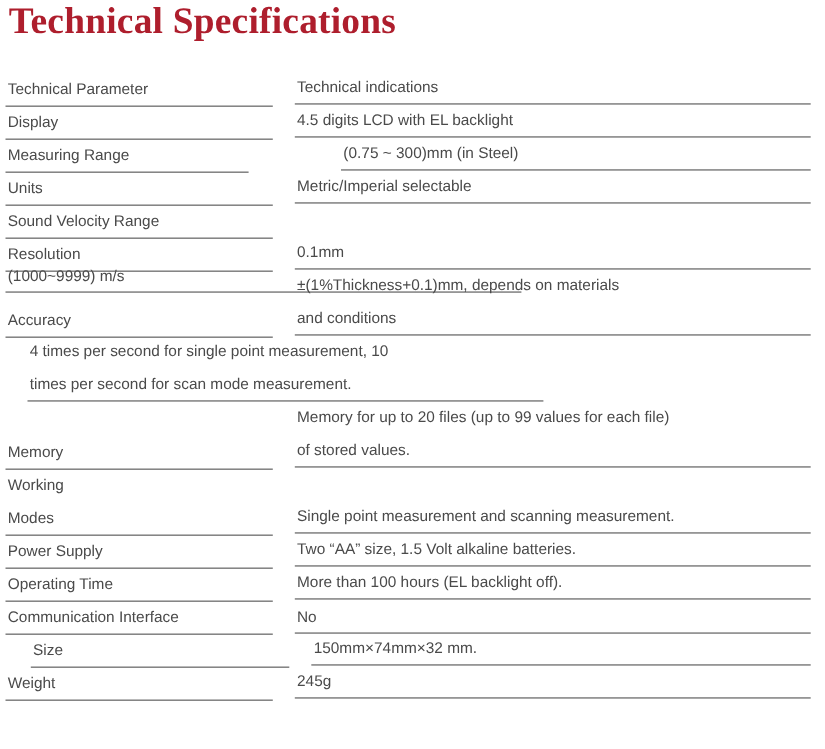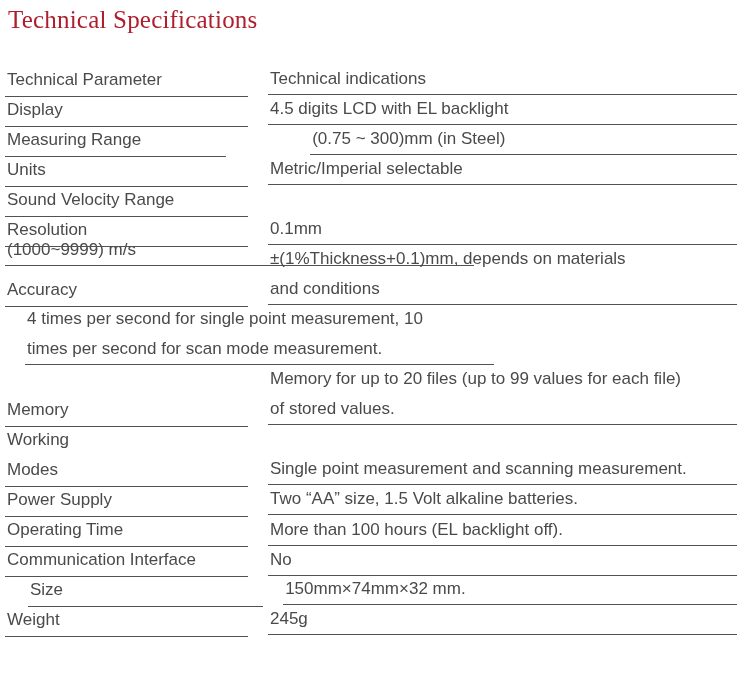--- a/index.html
+++ b/index.html
@@ -12,40 +12,40 @@
   body{
     width:750px;height:681px;
     background:var(--c-bg);
     font-family:"Liberation Sans",sans-serif;
     color:var(--c-text);
     overflow:hidden;
   }
   .page-title{
     margin:6px 0 0 8px;
     font-family:"Liberation Serif","DejaVu Serif",serif;
-    font-weight:normal;
-    font-size:25px;
+    font-weight:bold;
+    font-size:34px;
     line-height:27px;
     color:var(--c-title);
     letter-spacing:0.2px;
   }
   .spec-table{
     margin:32px 0 0 5px;
     width:732px;
   }
   .spec-row{
     display:flex;
     align-items:stretch;
   }
   .cell{
     display:flex;
     flex-direction:column;
     justify-content:flex-end;
     position:relative;
-    font-size:17px;
+    font-size:14px;
     font-weight:300;
   }
   .cell .line{
     line-height:30px;
     white-space:nowrap;
     padding-left:2px;
   }
   .cell.param{
     width:243px;
   }
@@ -176,32 +176,32 @@
   <div class="spec-row" style="height: 30px;">
     <div class="cell param">
         <div class="line">Power Supply</div>
       </div>
     <div class="col-gap"></div>
     <div class="cell value">
         <div class="line">Two “AA” size, 1.5 Volt alkaline batteries.</div>
       </div>
   </div>
 
+  <div class="spec-row" style="height: 30px;">
+    <div class="cell param">
+        <div class="line">Operating Time</div>
+      </div>
+    <div class="col-gap"></div>
+    <div class="cell value">
+        <div class="line">More than 100 hours (EL backlight off).</div>
+      </div>
+  </div>
+
   <div class="spec-row" style="height: 30px; align-items: center;">
     <div class="cell param">
-        <div class="line">Operating Time</div>
-      </div>
-    <div class="col-gap"></div>
-    <div class="cell value">
-        <div class="line">More than 100 hours (EL backlight off).</div>
-      </div>
-  </div>
-
-  <div class="spec-row" style="height: 30px; align-items: center;">
-    <div class="cell param">
         <div class="line">Communication Interface</div>
       </div>
     <div class="col-gap"></div>
     <div class="cell value">
         <div class="line">No</div>
       </div>
   </div>
 
   <div class="spec-row" style="height: 30px; margin-left: 23px;">
     <div class="cell param">

